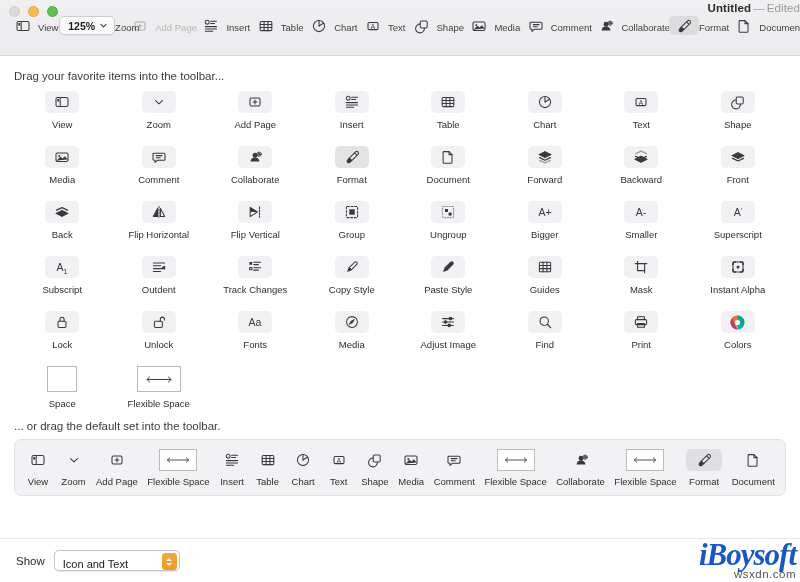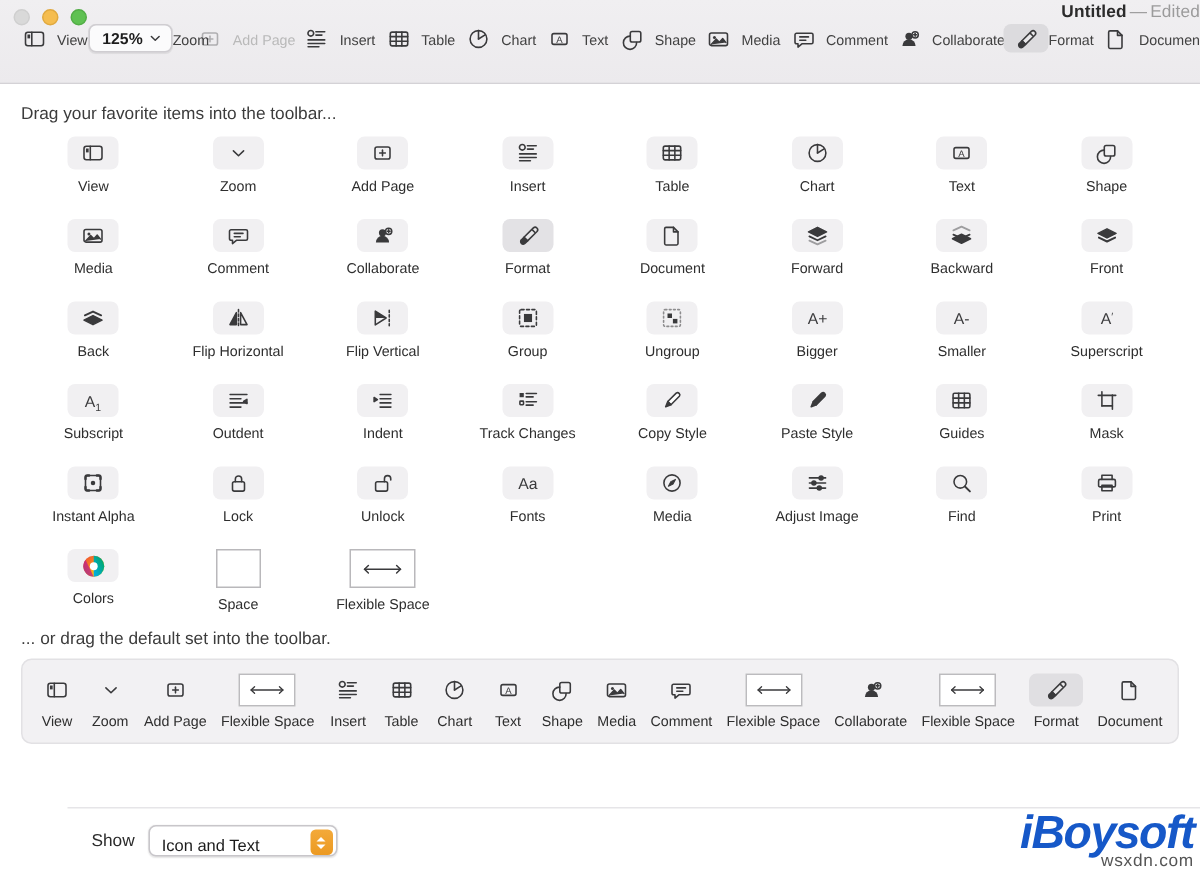--- a/index.html
+++ b/index.html
@@ -224,21 +224,20 @@
   
   .footer {
     flex: 0 0 auto;
     height: 44px;
     background: #ffffff;
     border-top: 1px solid #e6e5e8;
     display: flex;
     align-items: center;
     padding: 0 16px;
     position: relative;
-    margin-left: 45px;
   }
   .show-label {
     font-size: 11.5px;
     color: #2b2b2b;
     margin-right: 9px;
   }
   .popup {
     display: flex;
     align-items: flex-end;
     background: #ffffff;
@@ -271,21 +270,21 @@
 
   
   .watermark {
     position: absolute;
     right: 4px;
     bottom: 2px;
     text-align: right;
     user-select: none;
   }
   .wm-main {
-    font-family: Liberation Sans, sans-serif;
+    font-family: Liberation Serif, serif;
     font-size: 31px;
     font-weight: bold;
     font-style: italic;
     color: #1658c8;
     letter-spacing: -1px;
     line-height: 30px;
     position: relative;
     display: inline-block;
   }
   .wm-main .oy { color: #1658c8; }
@@ -716,32 +715,20 @@
           <div class="pbox">
             <svg width="16" height="16" viewBox="0 0 16 16" fill="none" stroke="#3a3a3c" stroke-width="1.05" stroke-linecap="round" stroke-linejoin="round">
               <line x1="2.4" y1="4" x2="13.6" y2="4"></line>
               <line x1="2.4" y1="6.8" x2="9.6" y2="6.8"></line>
               <line x1="2.4" y1="9.6" x2="13.6" y2="9.6"></line>
               <line x1="2.4" y1="12.4" x2="9.6" y2="12.4"></line>
               <path d="M13.6 7.2 L11.4 8.6 L13.6 10 Z" fill="#3a3a3c" stroke="#3a3a3c"></path>
             </svg>
           </div>
           <div class="plbl">Outdent</div>
-        </div>
-        <div class="pitem">
-          <div class="pbox">
-            <svg width="16" height="16" viewBox="0 0 16 16" fill="none" stroke="#3a3a3c" stroke-width="1.05" stroke-linecap="round" stroke-linejoin="round">
-              <line x1="6.4" y1="4" x2="13.6" y2="4"></line>
-              <line x1="6.4" y1="6.8" x2="13.6" y2="6.8"></line>
-              <line x1="6.4" y1="9.6" x2="13.6" y2="9.6"></line>
-              <line x1="6.4" y1="12.4" x2="13.6" y2="12.4"></line>
-              <path d="M2.4 6 L4.6 7.4 L2.4 8.8 Z" fill="#3a3a3c" stroke="#3a3a3c"></path>
-            </svg>
-          </div>
-          <div class="plbl">Indent</div>
         </div>
         <div class="pitem">
           <div class="pbox">
             <svg width="16" height="16" viewBox="0 0 16 16" fill="none" stroke="#3a3a3c" stroke-width="1.05" stroke-linecap="round" stroke-linejoin="round">
               <rect x="2.4" y="3" width="2.8" height="2.8" fill="#3a3a3c" stroke="none"></rect>
               <rect x="2.6" y="8.4" width="2.4" height="2.4" rx="0.4"></rect>
               <line x1="6.8" y1="3.3" x2="13.6" y2="3.3"></line>
               <line x1="6.8" y1="5.6" x2="11.4" y2="5.6"></line>
               <line x1="6.8" y1="8.8" x2="13.6" y2="8.8"></line>
               <line x1="6.8" y1="11.1" x2="11.4" y2="11.1"></line>

